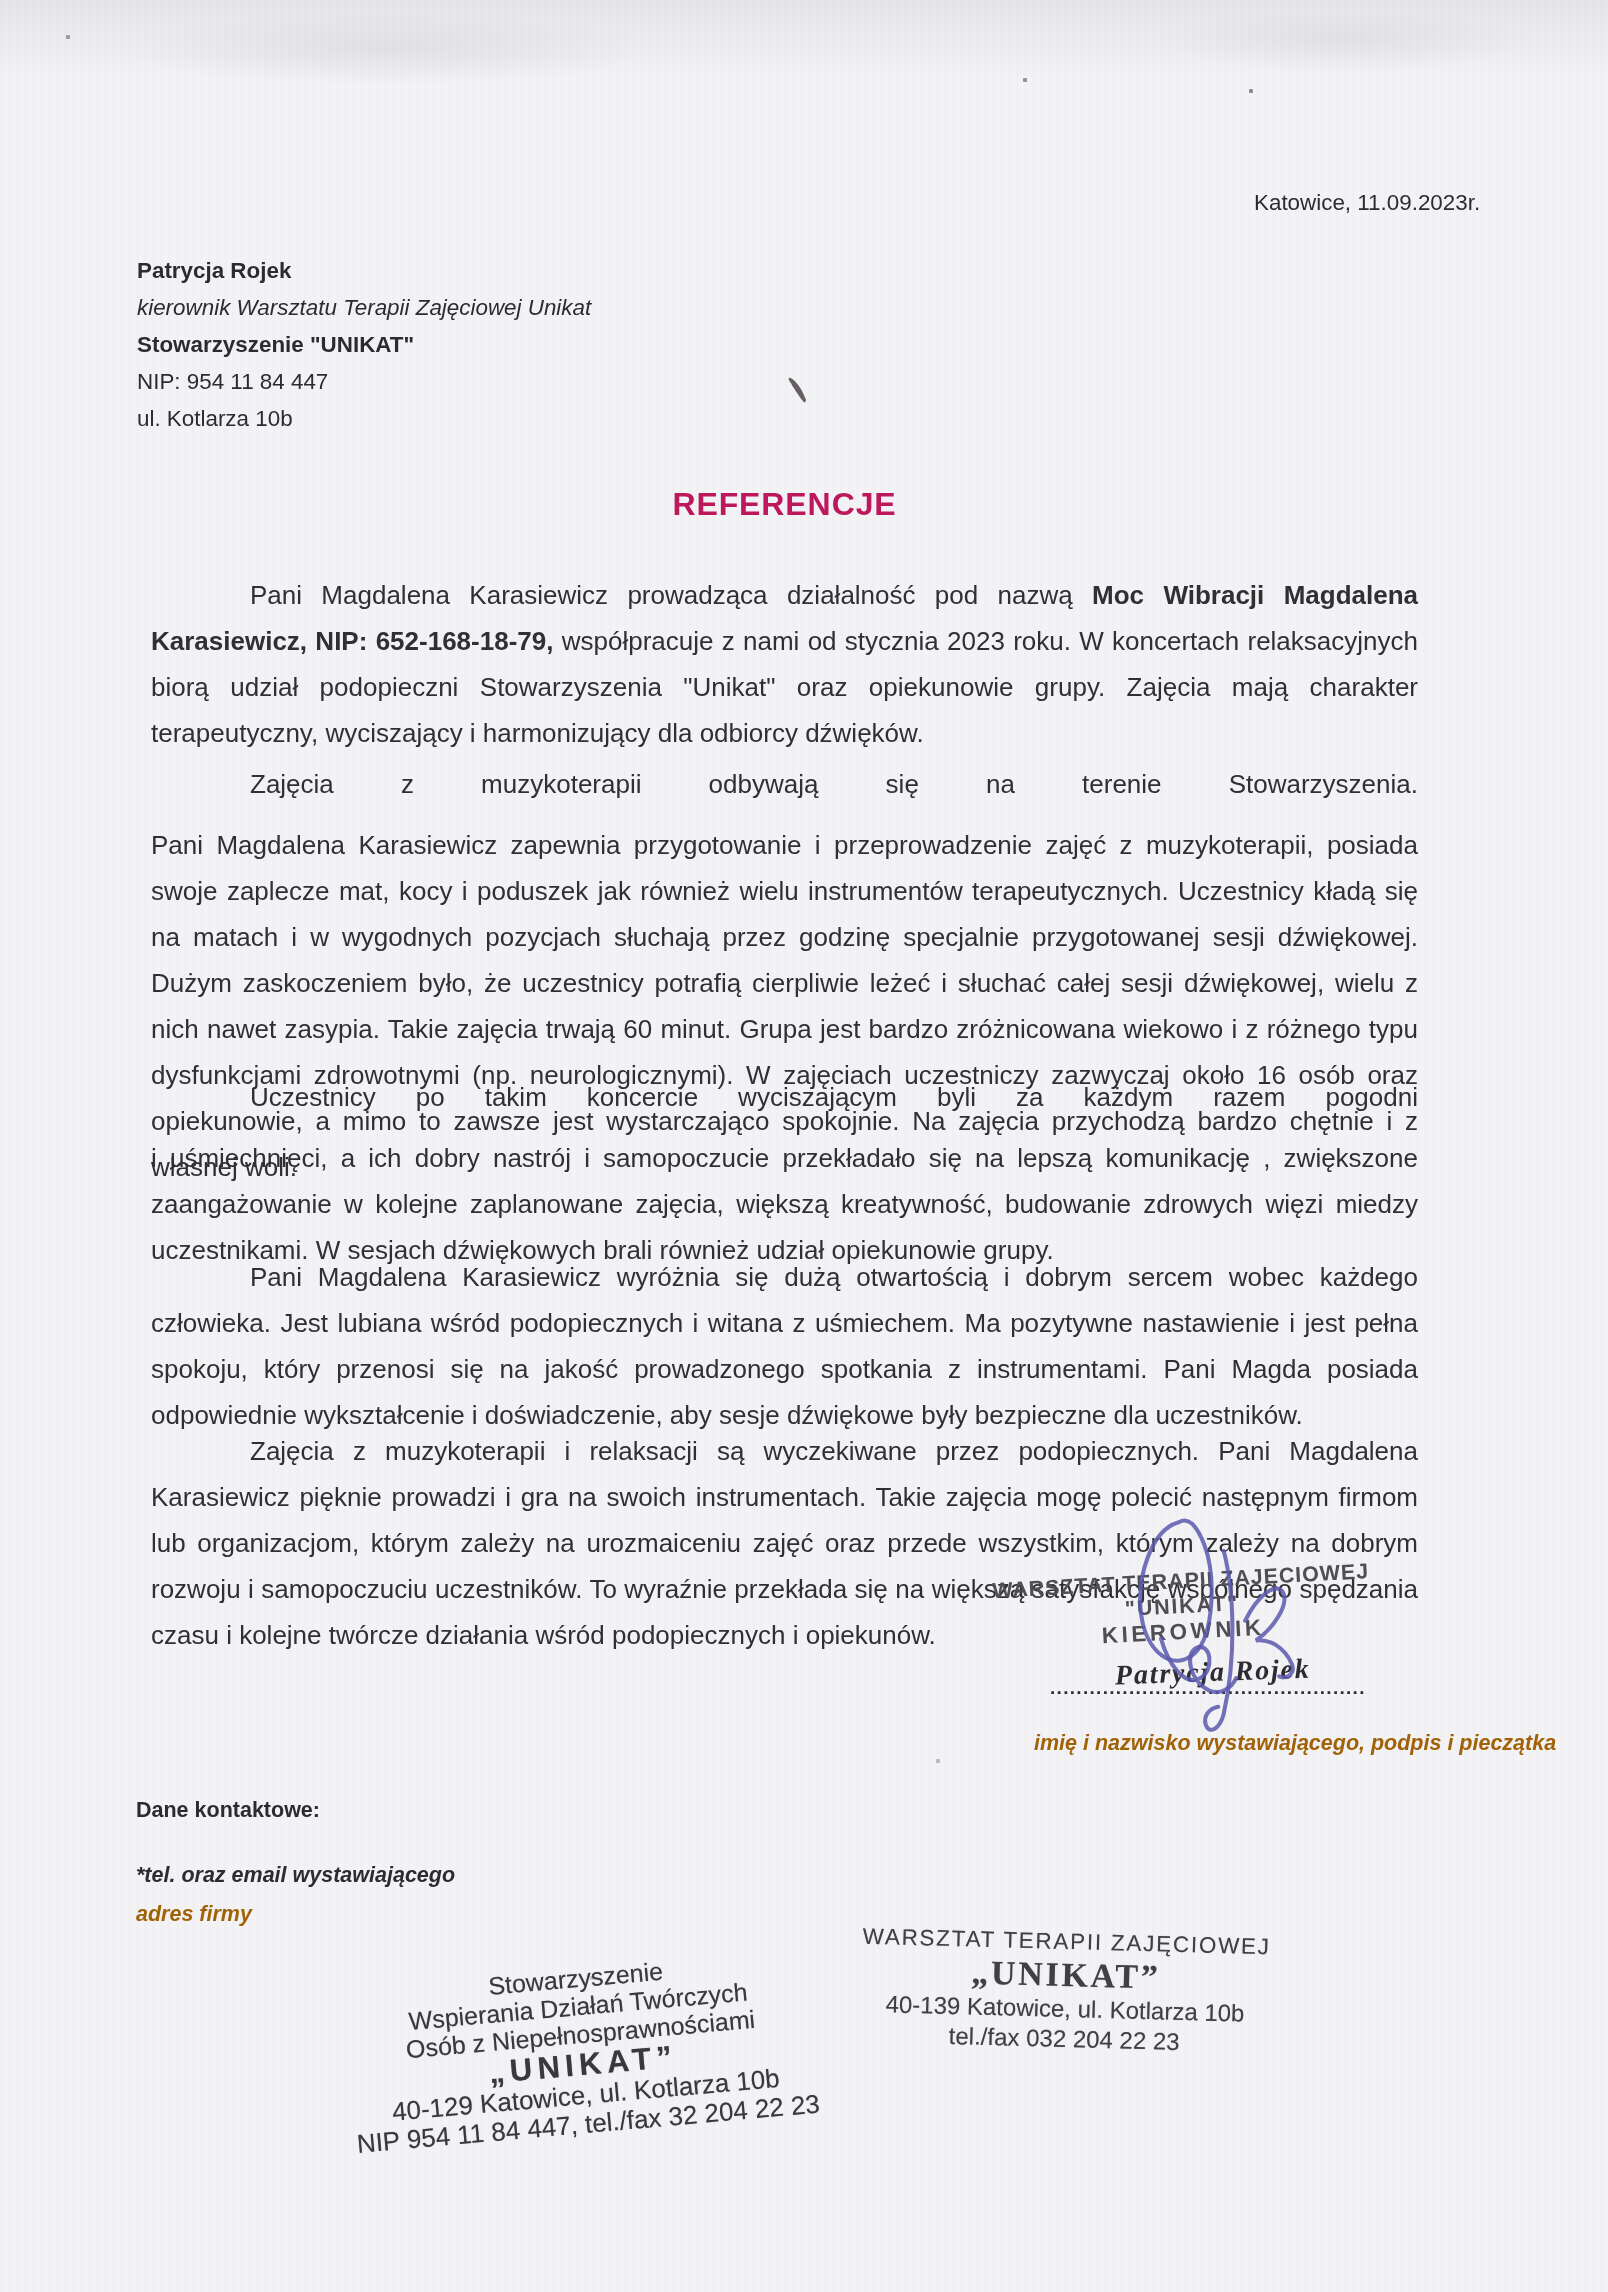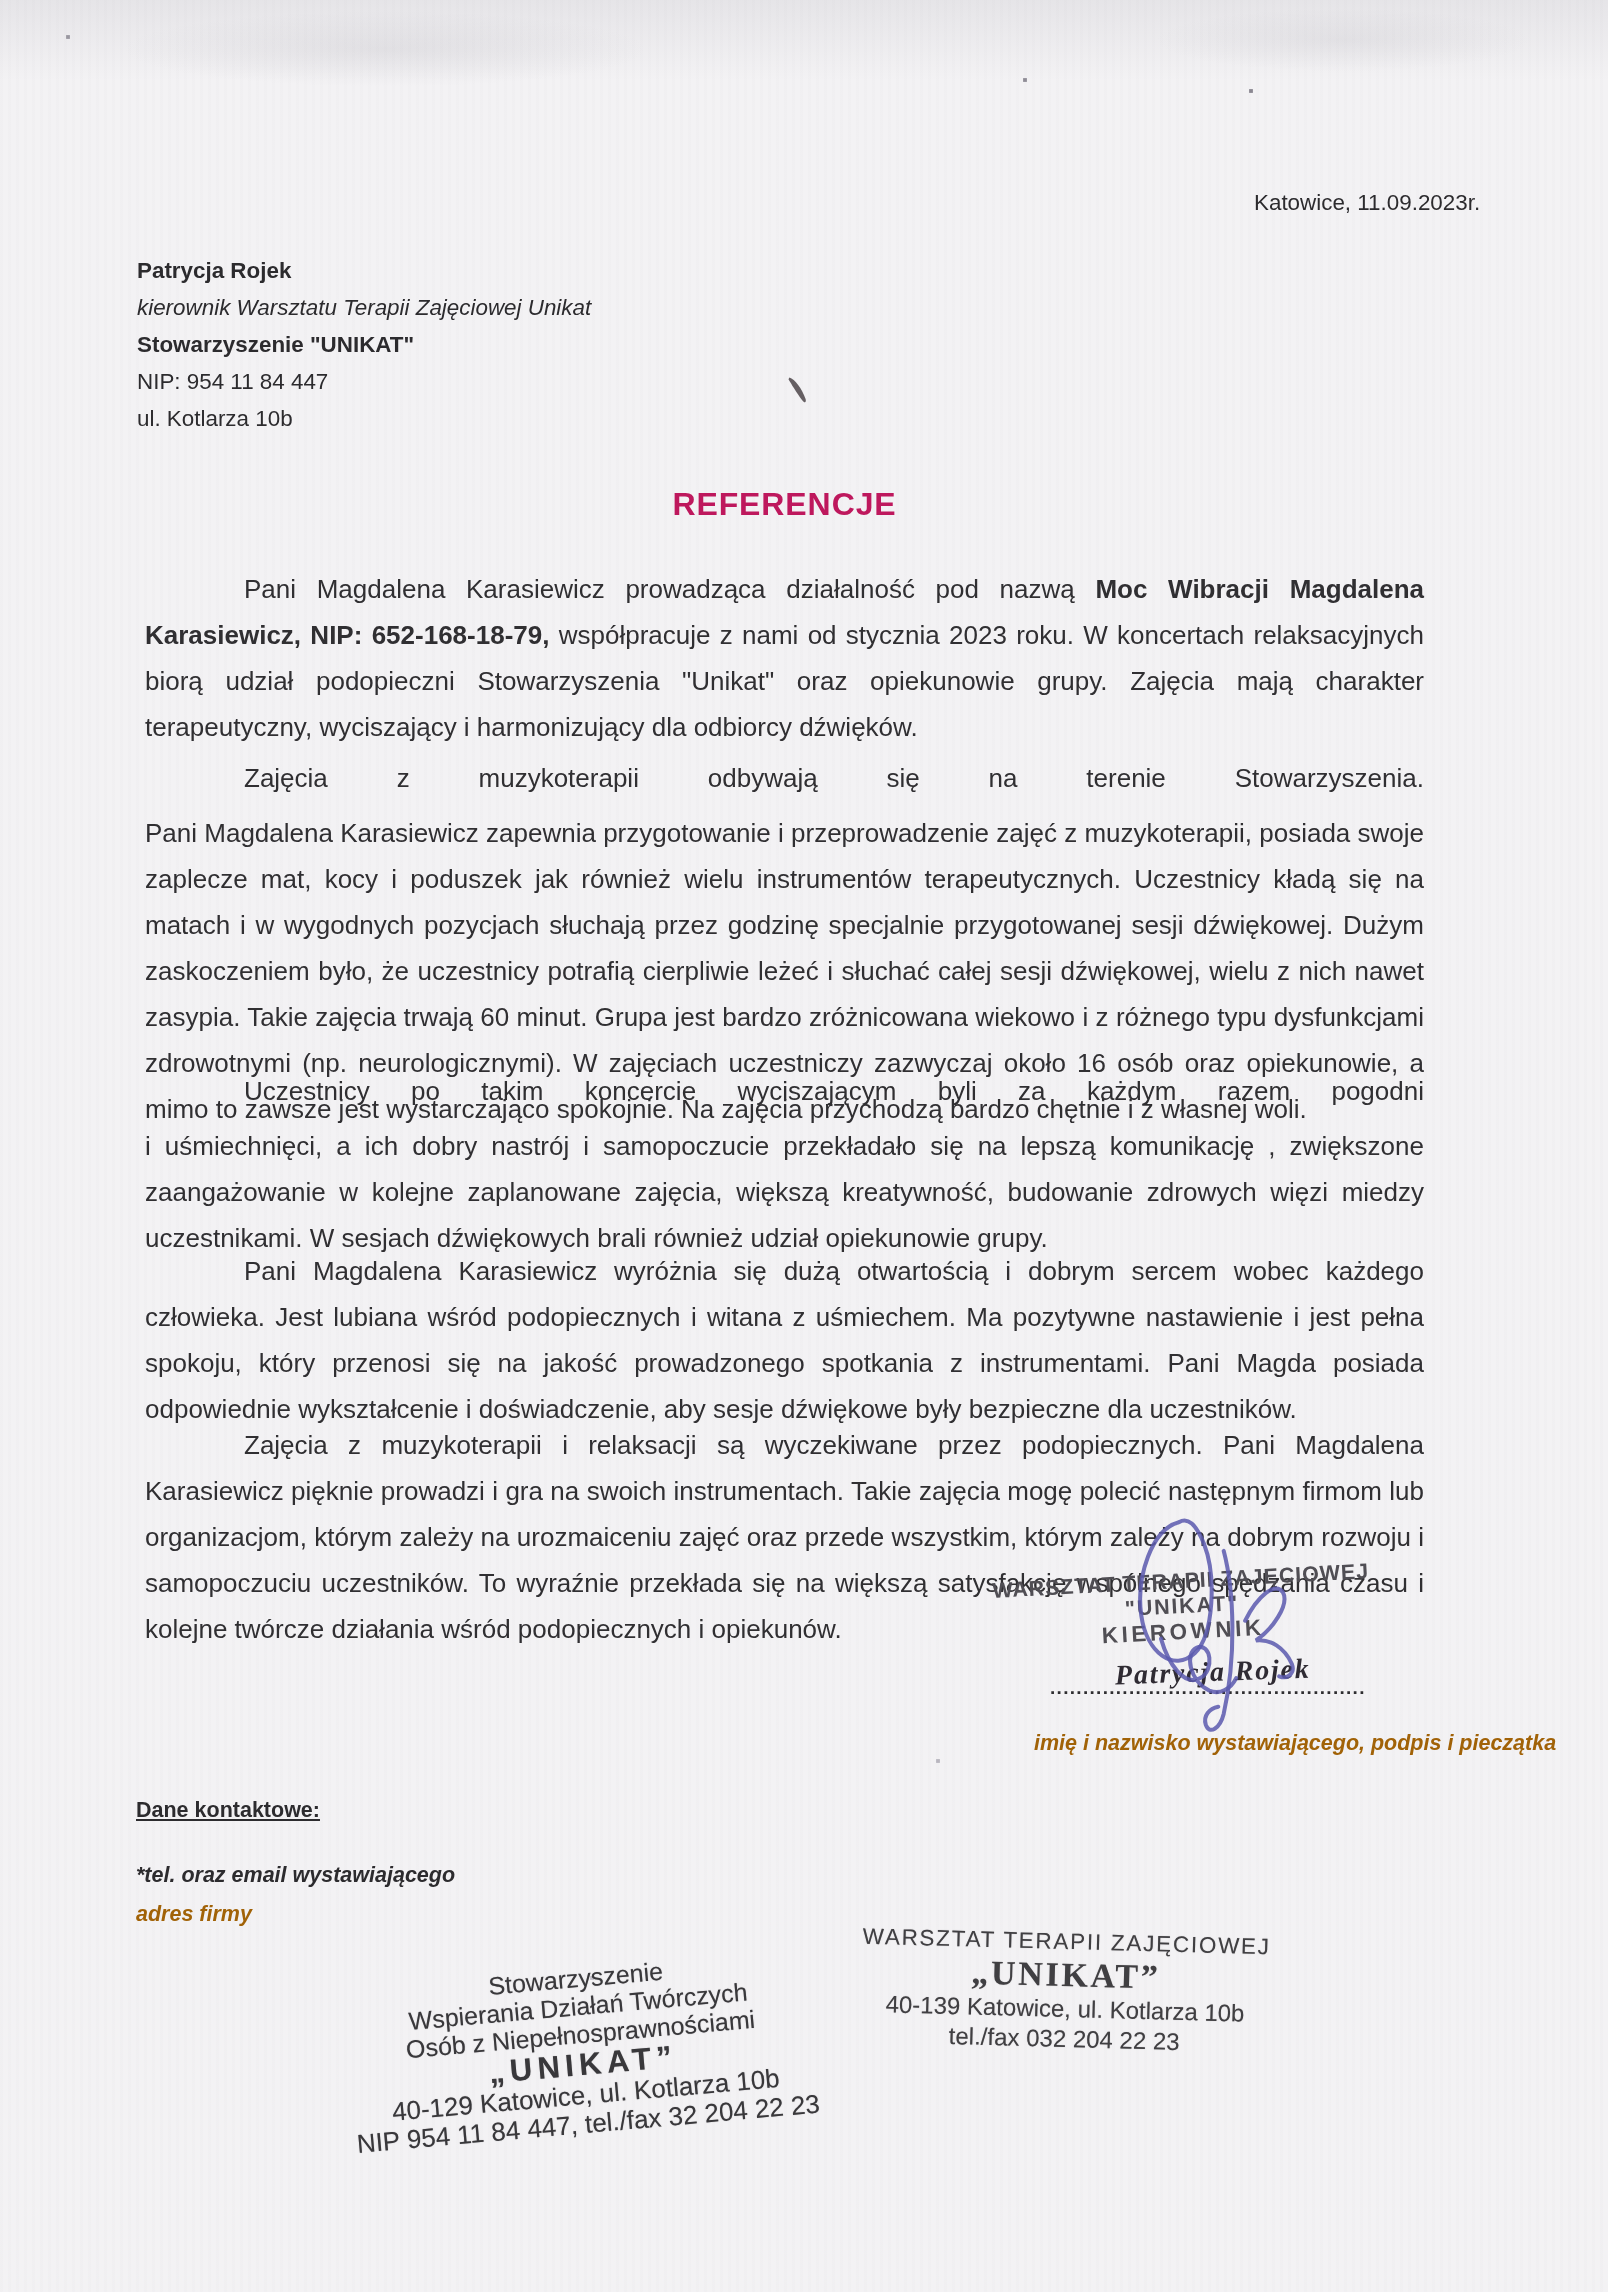--- a/index.html
+++ b/index.html
@@ -26,21 +26,21 @@
 
   .sender{position:absolute;top:252px;left:137px;font-size:22.4px;line-height:37px;color:#2c2b2e;}
   .sender .b{font-weight:700;}
   .sender .i{font-style:italic;}
 
   .doc-title{position:absolute;top:486px;left:136px;width:1297px;text-align:center;
     font-size:32px;font-weight:700;letter-spacing:0.9px;color:#be185d;}
 
   .body-text{position:absolute;left:136px;width:1297px;font-size:26px;line-height:46px;
     color:#302f32;text-align:justify;}
-  .body-text p{margin:9px;}
+  .body-text p{margin:15px;}
   .indent{text-indent:99px;}
   .stretch{text-align:justify;text-align-last:justify;}
   #p1{top:557px;} #p2{top:746px;} #p3{top:1059px;} #p4{top:1239px;} #p5{top:1413px;}
 
   
   .pen-mark{position:absolute;top:372px;left:784px;}
 
   
   .sig-stamp{position:absolute;top:1569px;left:985px;width:394px;text-align:center;
     color:#504e54;transform:rotate(-3deg);font-weight:600;}
@@ -48,21 +48,21 @@
   .sig-stamp .l2{font-size:21.5px;letter-spacing:1.8px;line-height:25px;}
   .sig-stamp .l3{font-size:22.4px;letter-spacing:3.6px;line-height:26px;}
   .signed-name{position:absolute;top:1656px;left:1115px;font-family:"Liberation Serif",serif;
     font-style:italic;font-weight:700;font-size:28px;letter-spacing:1.8px;color:#2f2b33;transform:rotate(-2deg);}
   .dotted-line{position:absolute;top:1677px;left:1050px;width:317px;overflow:hidden;white-space:nowrap;
     font-size:19px;font-weight:700;letter-spacing:1.3px;color:#2e2d30;}
   .sig-ink{position:absolute;top:1506px;left:1109px;}
   .sig-caption{position:absolute;top:1731px;left:1034px;font-size:21.5px;font-style:italic;
     font-weight:600;color:#a16207;}
 
-  .contact-heading{position:absolute;top:1798px;left:136px;font-size:21.5px;font-weight:700;color:#2c2b2e;text-decoration:underline;}
+  .contact-heading{position:absolute;top:1798px;left:136px;font-size:21.5px;font-weight:700;color:#2c2b2e;}
   .contact-note1{position:absolute;top:1863px;left:136px;font-size:21.5px;font-style:italic;font-weight:600;color:#2c2b2e;}
   .contact-note2{position:absolute;top:1902px;left:136px;font-size:21.5px;font-style:italic;font-weight:600;color:#a16207;}
 
   
   .stamp-left{position:absolute;top:1964px;left:300px;width:564px;text-align:center;
     transform:rotate(-5deg);color:#39383b;text-shadow:0 0 0.9px rgba(57,56,59,0.45);}
   .stamp-left .s1{font-size:25px;line-height:28px;}
   .stamp-left .s2{font-size:25px;line-height:28px;}
   .stamp-left .s3{font-size:25px;line-height:28px;}
   .stamp-left .s4{font-size:31px;font-weight:700;letter-spacing:5.4px;line-height:33px;}

